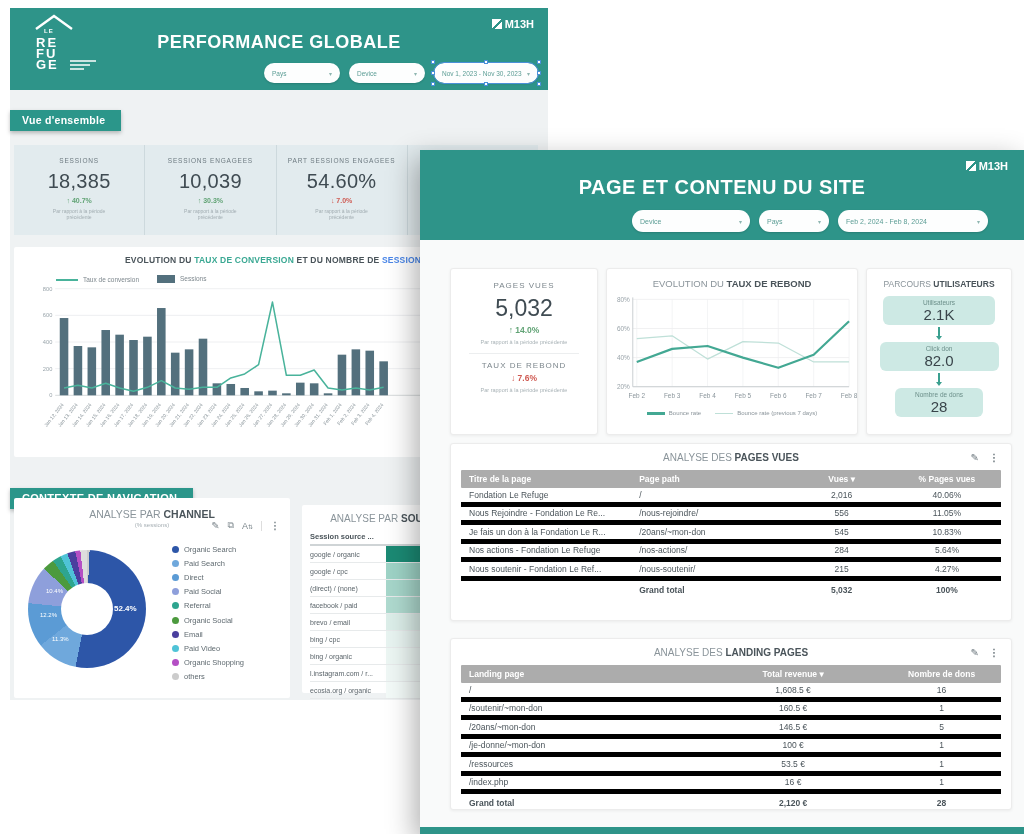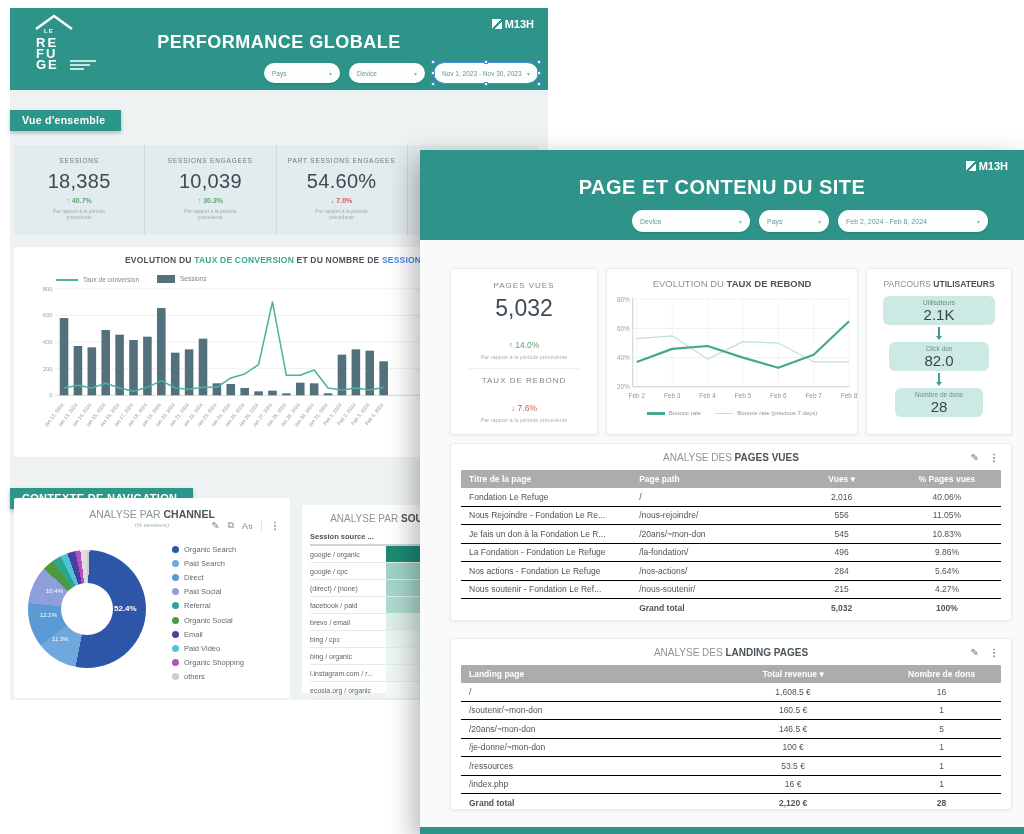--- a/index.html
+++ b/index.html
@@ -84,21 +84,21 @@
   .front-pills{left:212px;bottom:8px;}
   .fp1{width:118px;height:22px;border-radius:11px;}
   .fp2{width:70px;height:22px;border-radius:11px;}
   .fp3{width:150px;height:22px;border-radius:11px;}
   .front .pill{font-size:7px;color:#5c9d95;}
   .fcard{background:#fff;border:1px solid #ececec;box-shadow:0 1px 3px rgba(0,0,0,.06);border-radius:3px;position:absolute;}
 
   .fkpi{left:30px;top:118px;width:148px;height:167px;text-align:center;padding-top:12px;}
   .fk-label{font-size:8px;letter-spacing:1px;color:#7d878d;}
   .fk-value{font-size:23px;color:#3f4b52;margin-top:5px;}
-  .fk-delta{font-size:8.5px;font-weight:normal;margin-top:18px;}
+  .fk-delta{font-size:8.5px;font-weight:bold;margin-top:3px;}
   .fk-delta.up{color:#61a375;} .fk-delta.down{color:#cf5a52;}
   .fk-note{font-size:5.5px;color:#a8b2b6;margin-top:4px;line-height:7px;}
   .fk-div{height:1px;background:#eceeef;margin:7px 18px;}
 
   .fbounce{left:186px;top:118px;width:252px;height:167px;padding-top:9px;}
   .fb-title{text-align:center;font-size:9.5px;color:#8a949a;}
   .fb-title b{color:#4a545a;}
   .fb-svg{width:250px;height:118px;margin-top:2px;}
   .fb-legend{display:flex;gap:14px;justify-content:center;font-size:6px;color:#8a949a;align-items:center;margin-top:1px;}
   .fb-legend .s1{display:inline-block;width:18px;height:2.5px;background:#43a893;margin-right:4px;vertical-align:middle;}
@@ -115,21 +115,21 @@
   .fn-line{width:1.5px;height:9px;background:#3aa08f;}
   .fn-head{width:0;height:0;border-left:3.5px solid transparent;border-right:3.5px solid transparent;border-top:4.5px solid #3aa08f;}
 
   .ftable{left:30px;top:293px;width:562px;padding:8px 10px 6px 10px;}
   .ft-pages{height:178px;}
   .ft-landing{top:488px;height:172px;}
   .ft-title{text-align:center;font-size:10px;color:#8a949a;}
   .ft-title b{color:#4a545a;}
   .ft-icons{position:absolute;right:12px;top:8px;display:flex;gap:10px;color:#6f7a80;font-size:10px;align-items:center;}
   .thead{display:flex;background:#acacac;color:#fff;font-weight:bold;font-size:8.5px;height:18px;align-items:center;margin-top:7px;border-radius:1px;}
-  .trow{display:flex;font-size:8.5px;color:#4a545a;height:18.5px;align-items:center;border-bottom:1px solid #000000;}
+  .trow{display:flex;font-size:8.5px;color:#4a545a;height:18.5px;align-items:center;border-bottom:5px solid #000000;}
   .trow.total{font-weight:bold;border-bottom:none;}
   .pc1{width:33%;padding-left:8px;} .pc2{width:28%;} .pc3{width:19%;text-align:center;} .pc4{width:20%;text-align:center;}
   .lc1{width:45%;padding-left:8px;} .lc2{width:33%;text-align:center;} .lc3{width:22%;text-align:center;}
   .front-foot{position:absolute;left:0;bottom:0;width:100%;height:7px;background:#2e9489;}
 
   .pencil{font-size:10px;} .dots{font-size:10px;font-weight:bold;letter-spacing:0;}
   svg text{font-family:"Liberation Sans",sans-serif;}
 </style>
 </head>
 <body>
@@ -483,21 +483,21 @@
       <div class="fn-steps" id="funnelSteps">
 
   <div class="fn-box" style="width:112px">
     <div class="fn-lab">Utilisateurs</div>
     <div class="fn-val">2.1K</div>
   </div>
   <div class="fn-arrow">
             <div class="fn-line"></div>
             <div class="fn-head"></div>
           </div>
-  <div class="fn-box" style="width:100px">
+  <div class="fn-box" style="width:119px">
     <div class="fn-lab">Click don</div>
     <div class="fn-val">82.0</div>
   </div>
   <div class="fn-arrow">
             <div class="fn-line"></div>
             <div class="fn-head"></div>
           </div>
   <div class="fn-box" style="width:88px">
     <div class="fn-lab">Nombre de dons</div>
     <div class="fn-val">28</div>
@@ -532,26 +532,20 @@
       <span class="pc3">556</span>
       <span class="pc4">11.05%</span>
     </div>
     <div class="trow">
       <span class="pc1">Je fais un don à la Fondation Le R...</span>
       <span class="pc2">/20ans/~mon-don</span>
       <span class="pc3">545</span>
       <span class="pc4">10.83%</span>
     </div>
     <div class="trow">
-      <span class="pc1">La Fondation - Fondation Le Refuge</span>
-      <span class="pc2">/la-fondation/</span>
-      <span class="pc3">496</span>
-      <span class="pc4">9.86%</span>
-    </div>
-    <div class="trow">
       <span class="pc1">Nos actions - Fondation Le Refuge</span>
       <span class="pc2">/nos-actions/</span>
       <span class="pc3">284</span>
       <span class="pc4">5.64%</span>
     </div>
     <div class="trow">
       <span class="pc1">Nous soutenir - Fondation Le Ref...</span>
       <span class="pc2">/nous-soutenir/</span>
       <span class="pc3">215</span>
       <span class="pc4">4.27%</span>

